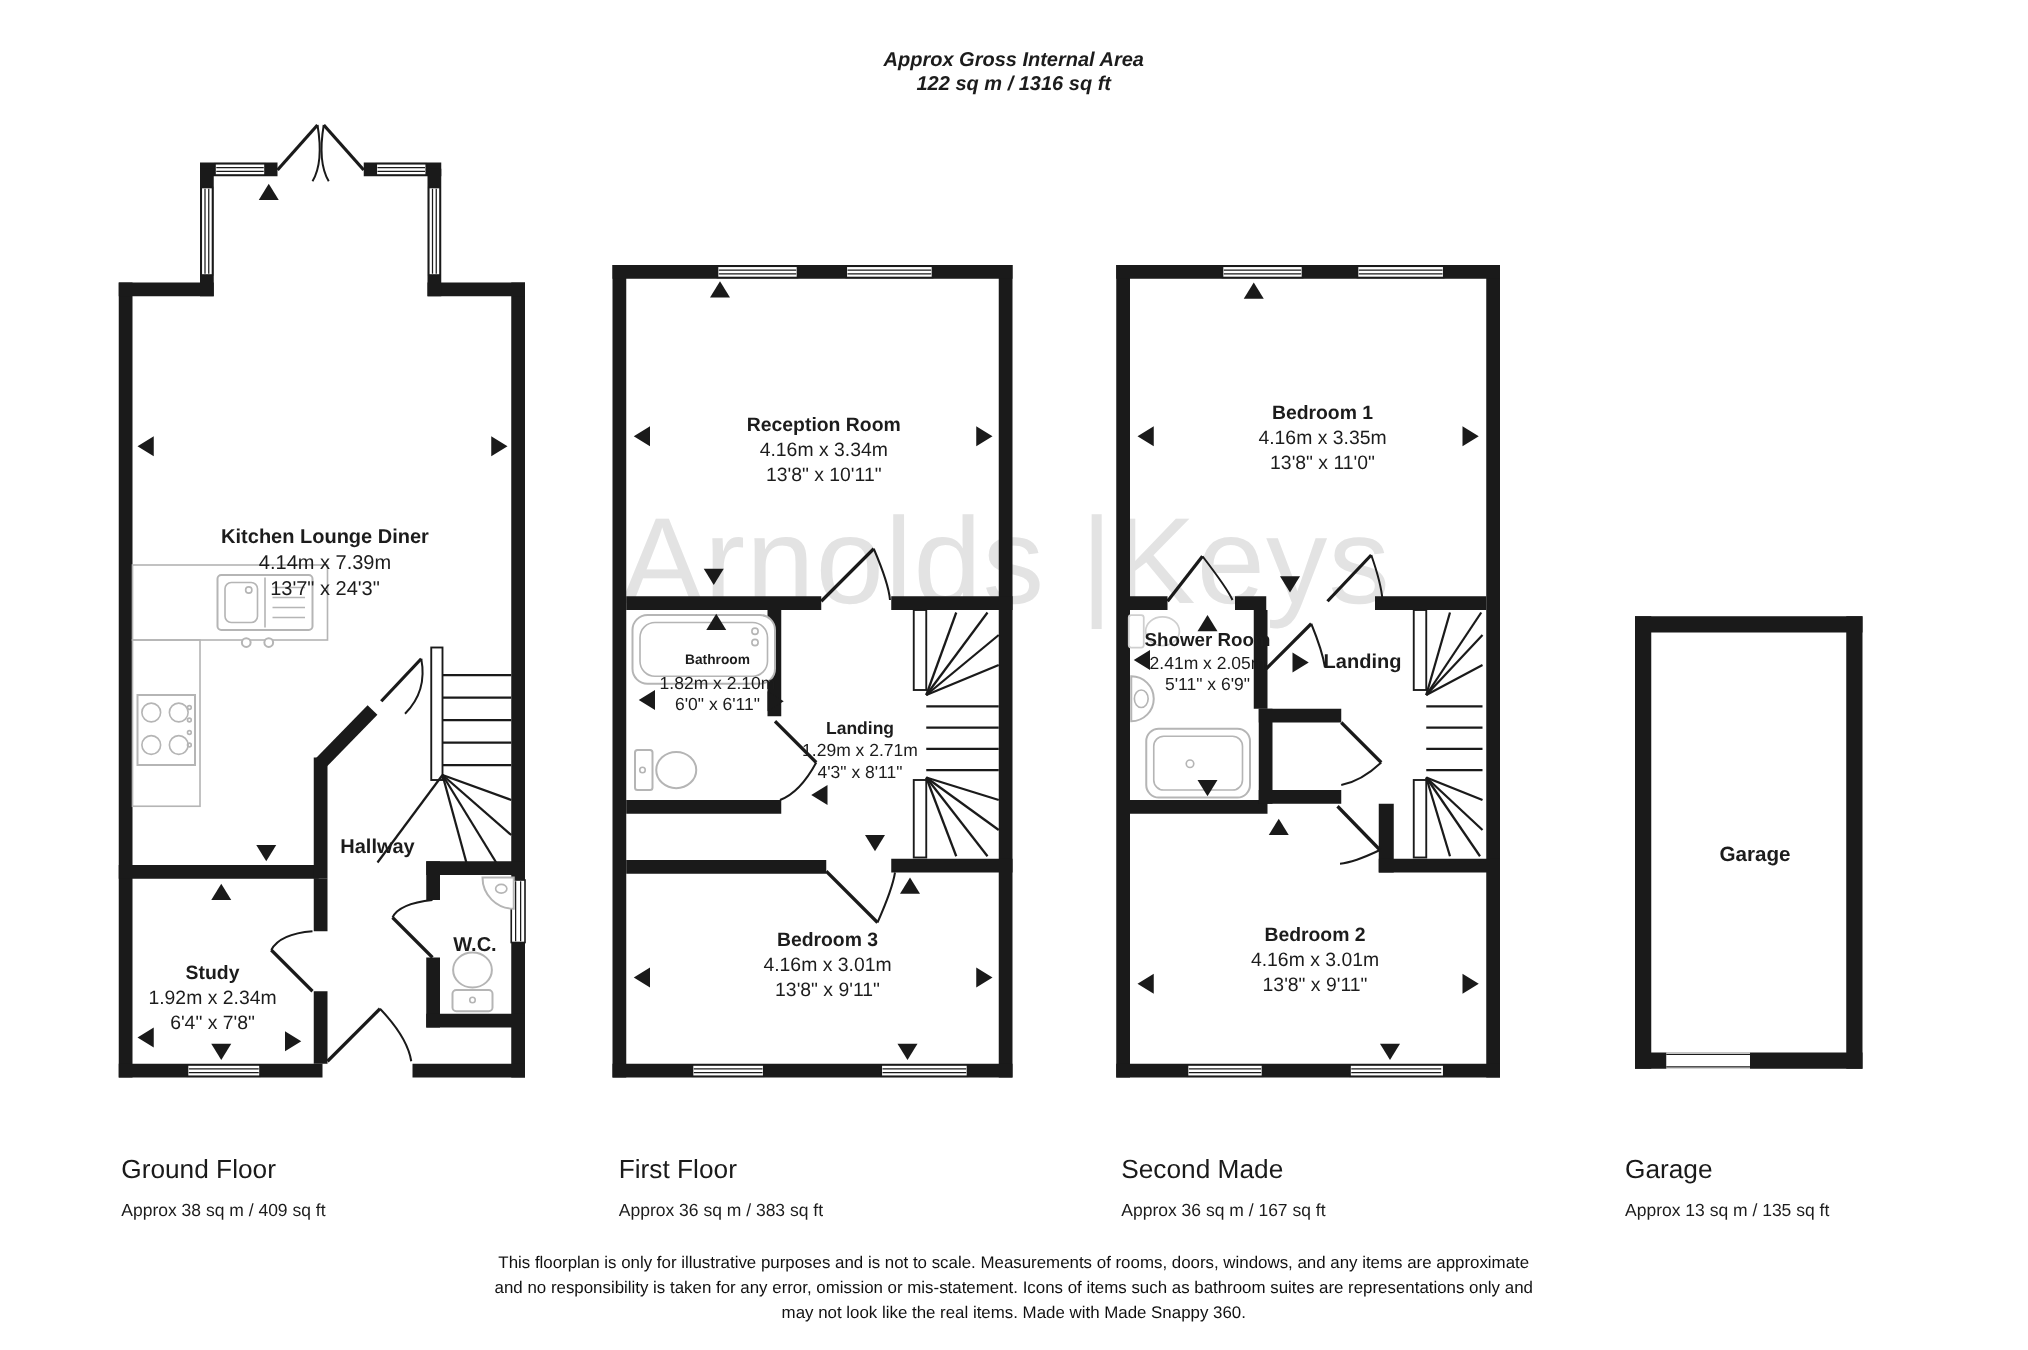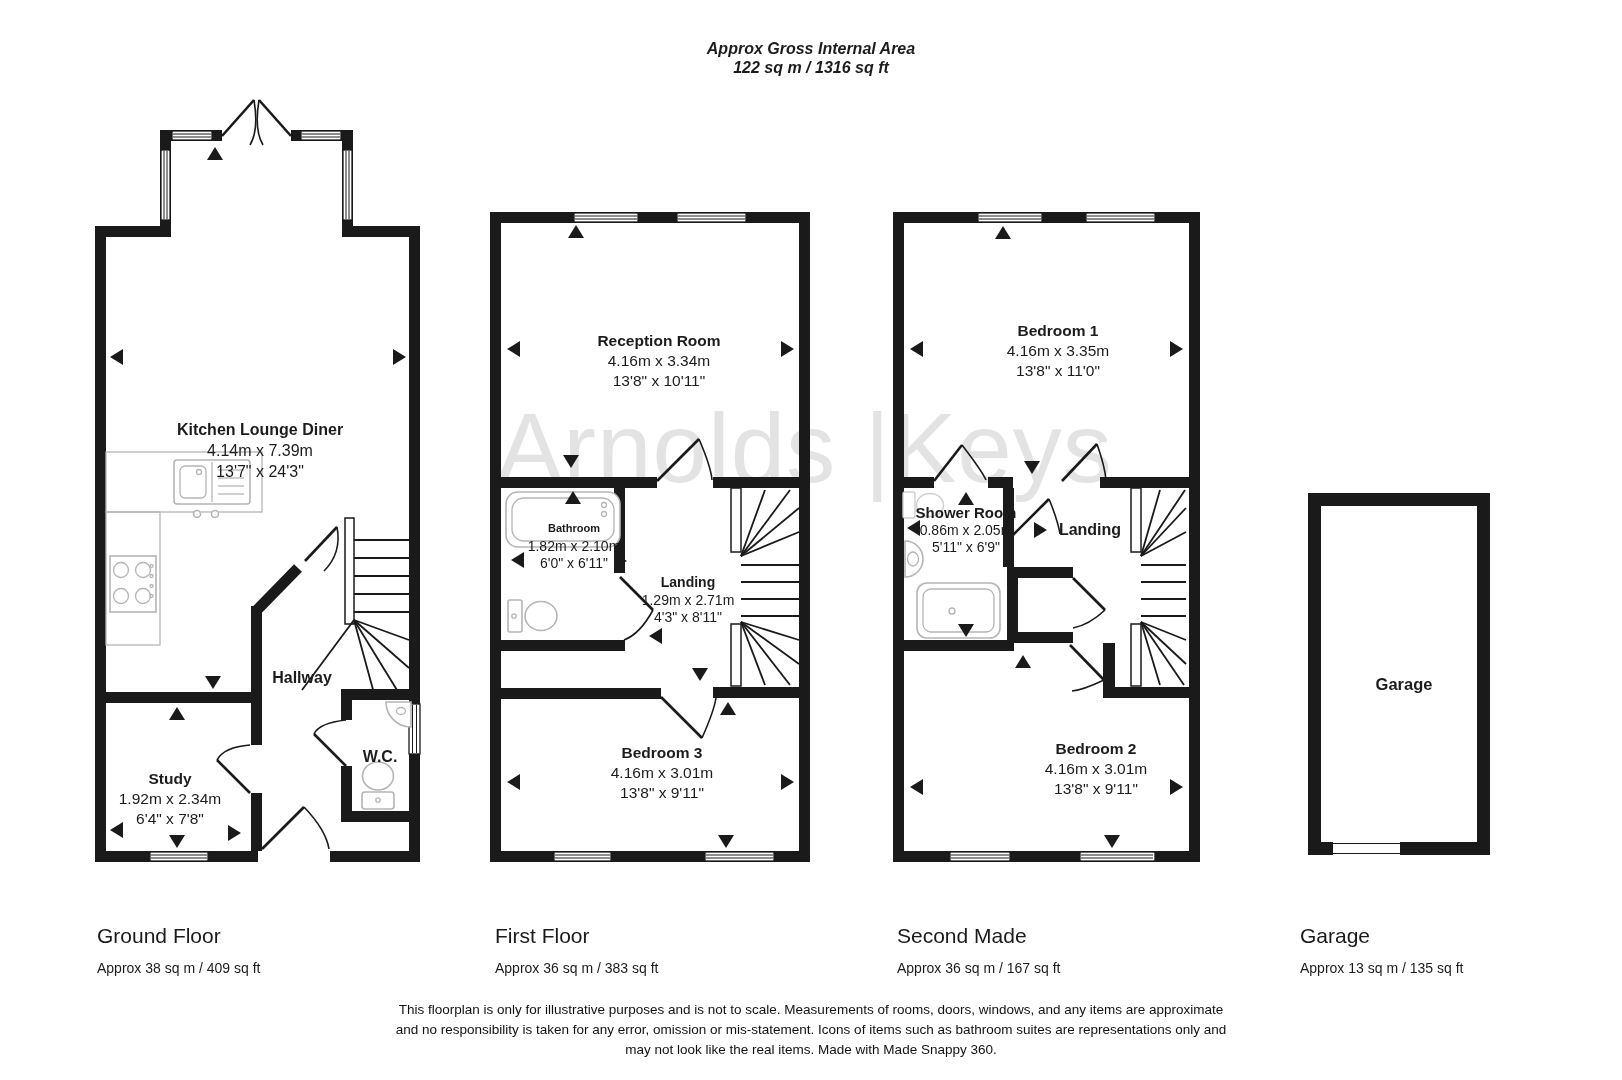--- a/index.html
+++ b/index.html
@@ -430,25 +430,25 @@
     <div>13'8" x 9'11"</div>
   </div>
 
   <div class="txt lbl f155" style="left:1058px; top:321px">
     <div class="nm">Bedroom 1</div>
     <div>4.16m x 3.35m</div>
     <div>13'8" x 11'0"</div>
   </div>
   <div class="txt lbl f14" style="left:966px; top:504px">
     <div class="nm" style="font-size:15px">Shower Room</div>
-    <div>0.86m x 2.05m</div>
+    <div>2.41m x 2.05m</div>
     <div>5'11" x 6'9"</div>
   </div>
   <div class="txt lbl single" style="left:1090px; top:521px">Landing</div>
-  <div class="txt lbl f155" style="left:1096px; top:739px">
+  <div class="txt lbl f155" style="left:1052px; top:739px">
     <div class="nm">Bedroom 2</div>
     <div>4.16m x 3.01m</div>
     <div>13'8" x 9'11"</div>
   </div>
 
   <div class="txt lbl single" style="left:1404px; top:675px; font-size:16.5px">Garage</div>
 
   <div class="txt caption" style="left:97px; top:924px">Ground Floor</div>
   <div class="txt area" style="left:97px; top:960px">Approx 38 sq m / 409 sq ft</div>
   <div class="txt caption" style="left:495px; top:924px">First Floor</div>

